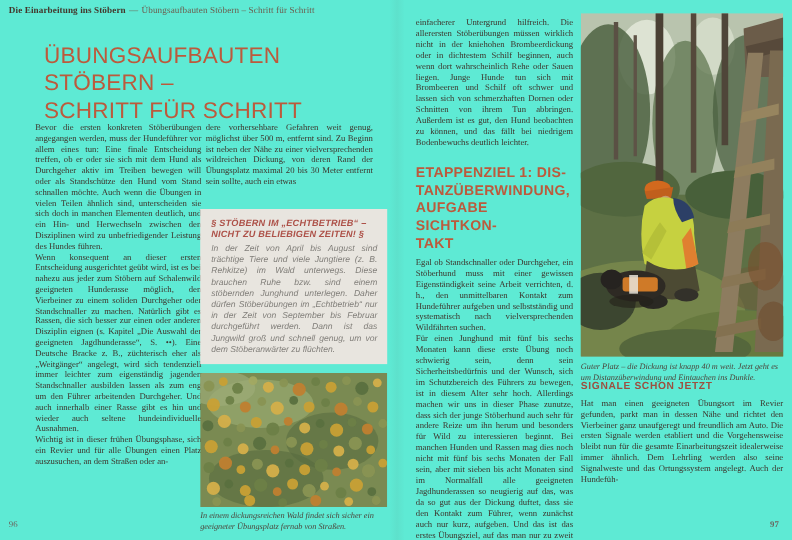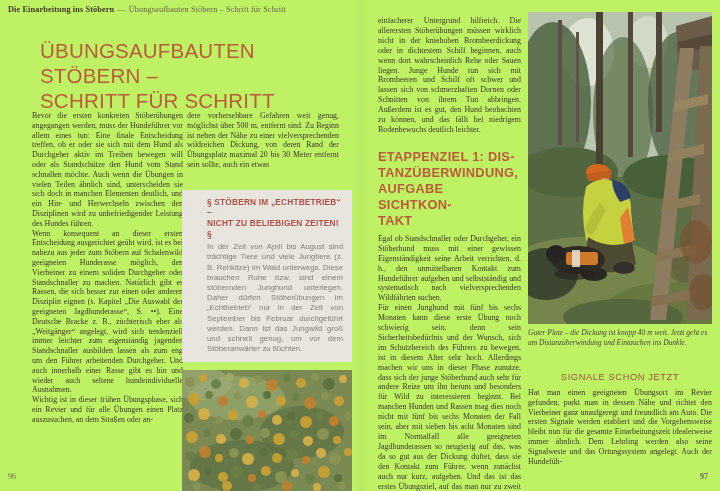--- a/index.html
+++ b/index.html
@@ -1,16 +1,16 @@
 <!DOCTYPE html>
 <html><head>
 <meta charset="utf-8">
 <style>
   html,body{margin:0;padding:0;background:#e9e9e9;}
-  .spread{position:relative;width:720px;height:491px;background:#bef264;overflow:hidden;
+  .spread{position:relative;width:720px;height:491px;background:#5eead4;overflow:hidden;
           font-family:"Liberation Serif", serif;color:#3d342b;}
   .gutter{position:absolute;left:354px;top:0;width:14px;height:491px;
           background:linear-gradient(to right,rgba(0,0,0,0) 0%,rgba(90,80,70,.06) 50%,rgba(0,0,0,0) 100%);}
   .running-header{position:absolute;left:8px;top:5px;font-size:8.3px;letter-spacing:.1px;white-space:nowrap;}
   .hdr-bold{font-weight:bold;color:#44362b;}
   .hdr-sep{color:#6d5d4e;padding:0 3px;}
   .hdr-light{color:#6d5d4e;}
   .chapter-title{position:absolute;left:40px;top:38px;margin:0;width:300px;
       font-family:"Liberation Sans", sans-serif;font-weight:400;letter-spacing:.2px;
       font-size:20.5px;line-height:25px;color:#bc5a3c;white-space:pre-line;}
@@ -18,23 +18,23 @@
   .col p{margin:0;}
   .col1{left:32px;top:111px;width:151px;}
   .col2{left:182px;top:111px;width:170px;}
   .col2 .bodytext{padding-left:5px;width:152px;}
   .col3{left:378px;top:16px;width:143px;line-height:9.9px;}
   .col4{left:528px;top:12px;width:184px;}
   .subhead{font-family:"Liberation Sans", sans-serif;font-weight:bold;color:#bc5a3c;
       font-size:12.5px;line-height:15.5px;letter-spacing:.3px;white-space:pre-line;
       margin:10px 0 4px 0;text-align:left;}
   .col3 .subhead{margin-top:14px;margin-bottom:5px;font-size:12.8px;line-height:16px;}
-  .minihead{font-family:"Liberation Sans", sans-serif;font-weight:normal;color:#9c5040;
-      font-size:9.3px;letter-spacing:.6px;margin:26px 0 5px 0;text-align:center;}
-  .infobox{margin-top:20px;background:#e8e5df;padding:7px 9px 8px 25px;box-sizing:border-box;width:170px;}
+  .minihead{font-family:"Liberation Sans", sans-serif;font-weight:bold;color:#9c5040;
+      font-size:9.3px;letter-spacing:.6px;margin:0 0 5px 0;text-align:left;}
+  .infobox{margin-top:20px;background:#e8e5df;padding:7px 9px 8px 10px;box-sizing:border-box;width:170px;font-style:italic;}
   .infobox-title{font-family:"Liberation Sans", sans-serif;font-weight:bold;color:#ad5148;
       font-size:8.3px;line-height:10.6px;letter-spacing:.2px;white-space:pre-line;margin-bottom:3px;text-align:left;}
   .infobox-body{font-family:"Liberation Sans", sans-serif;color:#807e79;
       font-size:7.8px;line-height:10.2px;text-align:justify;}
   .photo{display:block;margin-top:8px;}
   .photo svg{display:block;}
   .caption{font-style:italic;font-size:7.5px;line-height:9.6px;color:#4c443a;
       margin-top:3px;text-align:left;}
   .col4 .caption{margin-top:4px;}
   .pagenum{position:absolute;top:472px;font-size:8px;color:#6b655e;}

